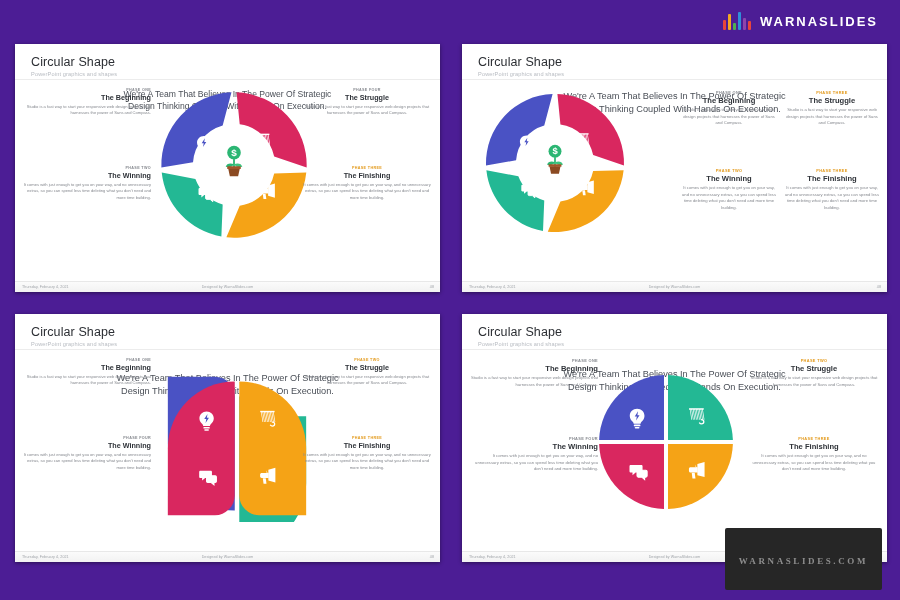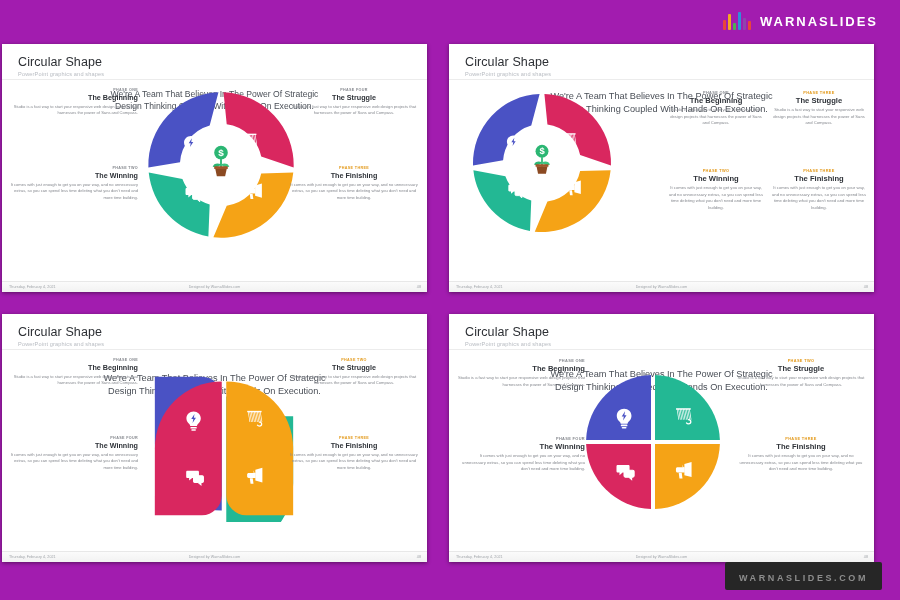--- a/index.html
+++ b/index.html
@@ -2,36 +2,36 @@
 <html><head>
 <meta charset="utf-8">
 <style>
   * { box-sizing: border-box; margin: 0; padding: 0; }
   html, body {
     width: 900px; height: 600px;
     background: #1c1c1c;
     font-family: "Liberation Sans", sans-serif;
     overflow: hidden;
   }
-  #page { position: relative; width: 900px; height: 600px; background: #a21caf; }
+  #page { position: relative; width: 900px; height: 600px; background: #4c1d95; }
 
   
   .brand {
     position: absolute; top: 12px; right: 22px;
     display: flex; align-items: center; gap: 9px;
   }
   .brand-bars { display: flex; align-items: flex-end; gap: 2px; height: 18px; }
   .brand-bars i { display: block; width: 3px; border-radius: 1px; }
   .brand-name {
     color: #ffffff; font-size: 13px; letter-spacing: 2.0px; font-weight: 700;
   }
 
   
   .grid {
-    position: absolute; left: 2px; top: 44px;
+    position: absolute; left: 15px; top: 44px;
     width: 872px; height: 510px;
     display: grid;
     grid-template-columns: 425px 425px;
     grid-template-rows: 248px 248px;
     gap: 22px;
   }
 
   .slide {
     position: relative; background: #ffffff; overflow: hidden;
     box-shadow: 0 1px 4px rgba(0,0,0,.45);
@@ -80,21 +80,22 @@
   .al-l { text-align: center; }
 
   
   .fig { position: absolute; }
   .fig svg { display: block; width: 100%; height: 100%; }
 
   
   .watermark {
     position: absolute; right: 18px; bottom: 10px;
     background: #262626; border-radius: 2px;
-    padding: 5px 14px;
+    padding: 22px 14px;
+    font-family: Liberation Serif, serif;
   }
   .watermark span {
     color: #8d8d8d; font-size: 9px; letter-spacing: 2.6px; font-weight: 700;
   }
 </style>
 </head>
 <body>
 
 <div id="page">
 

